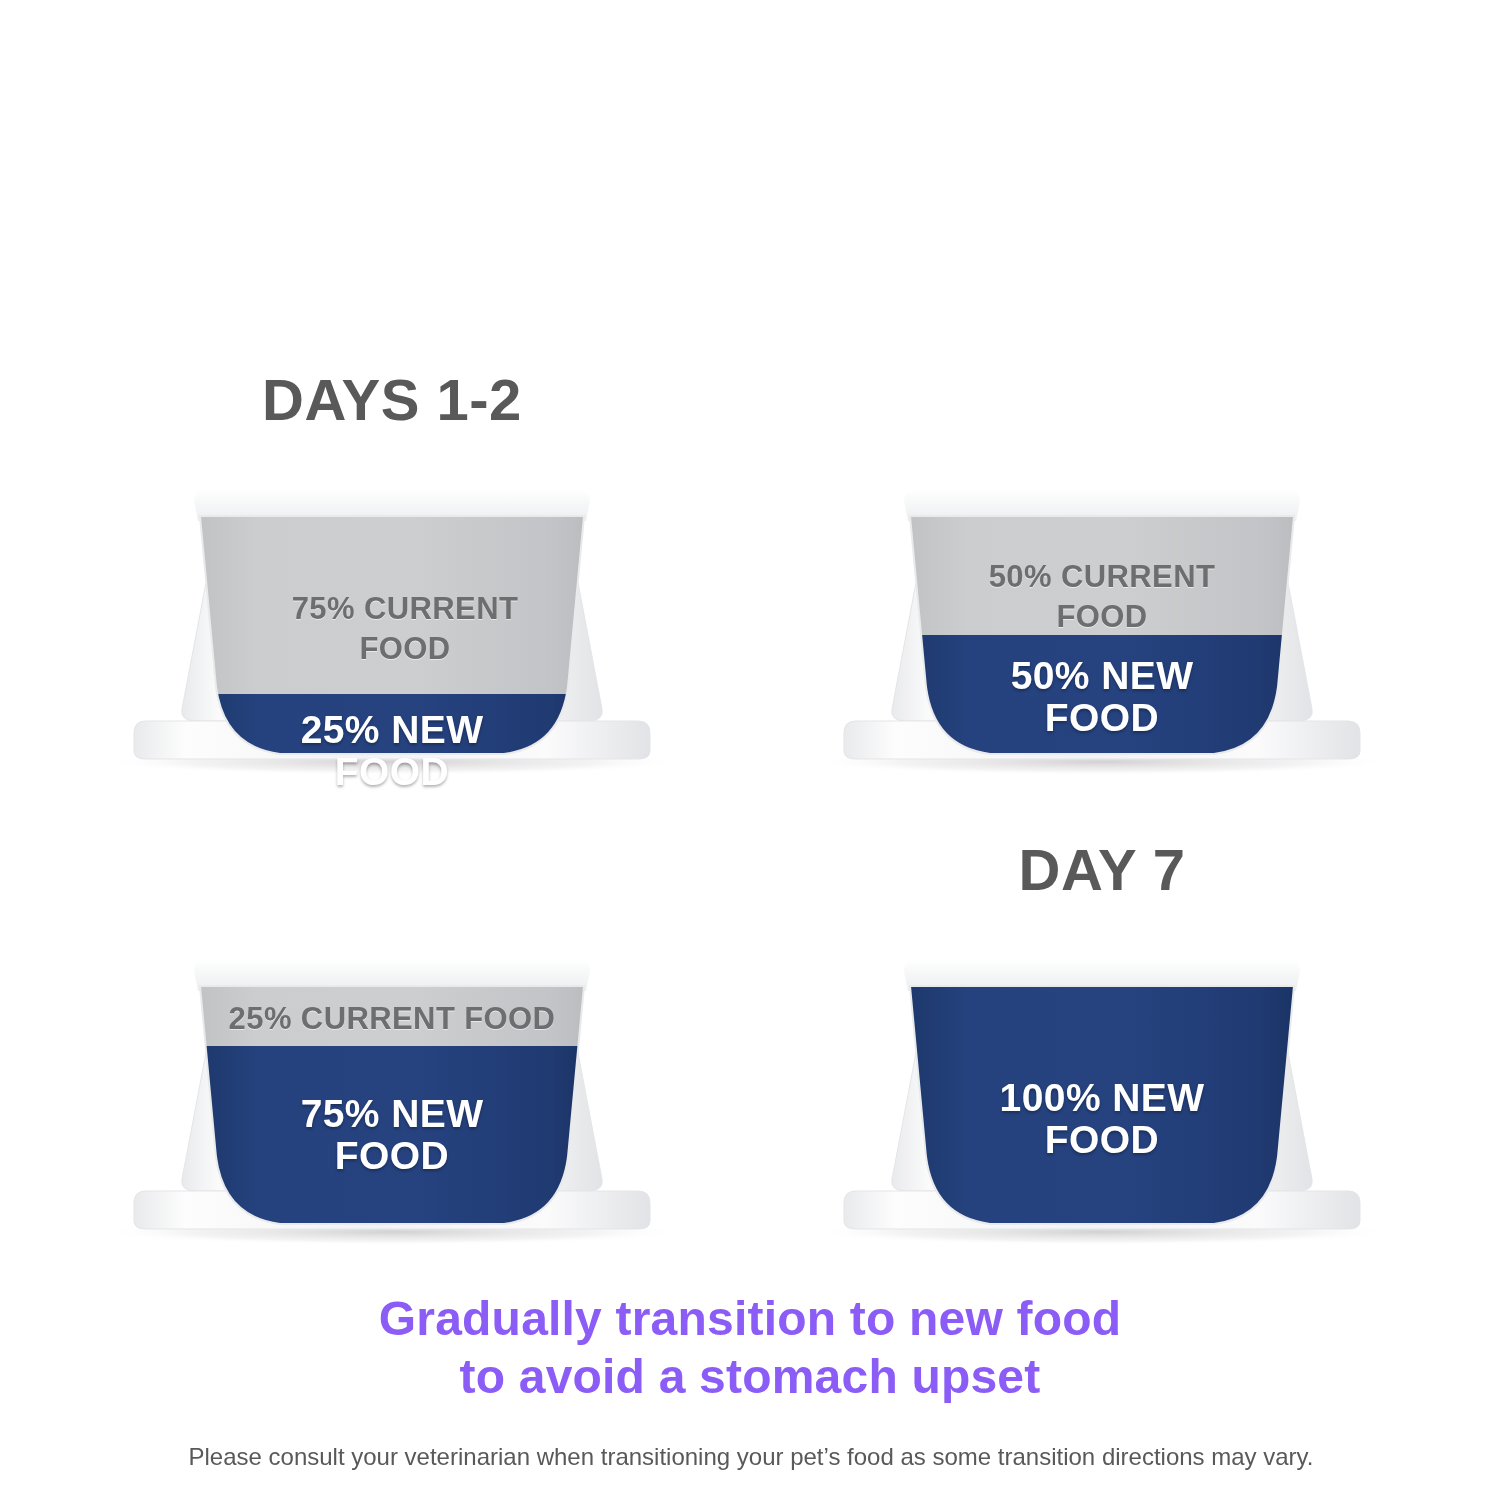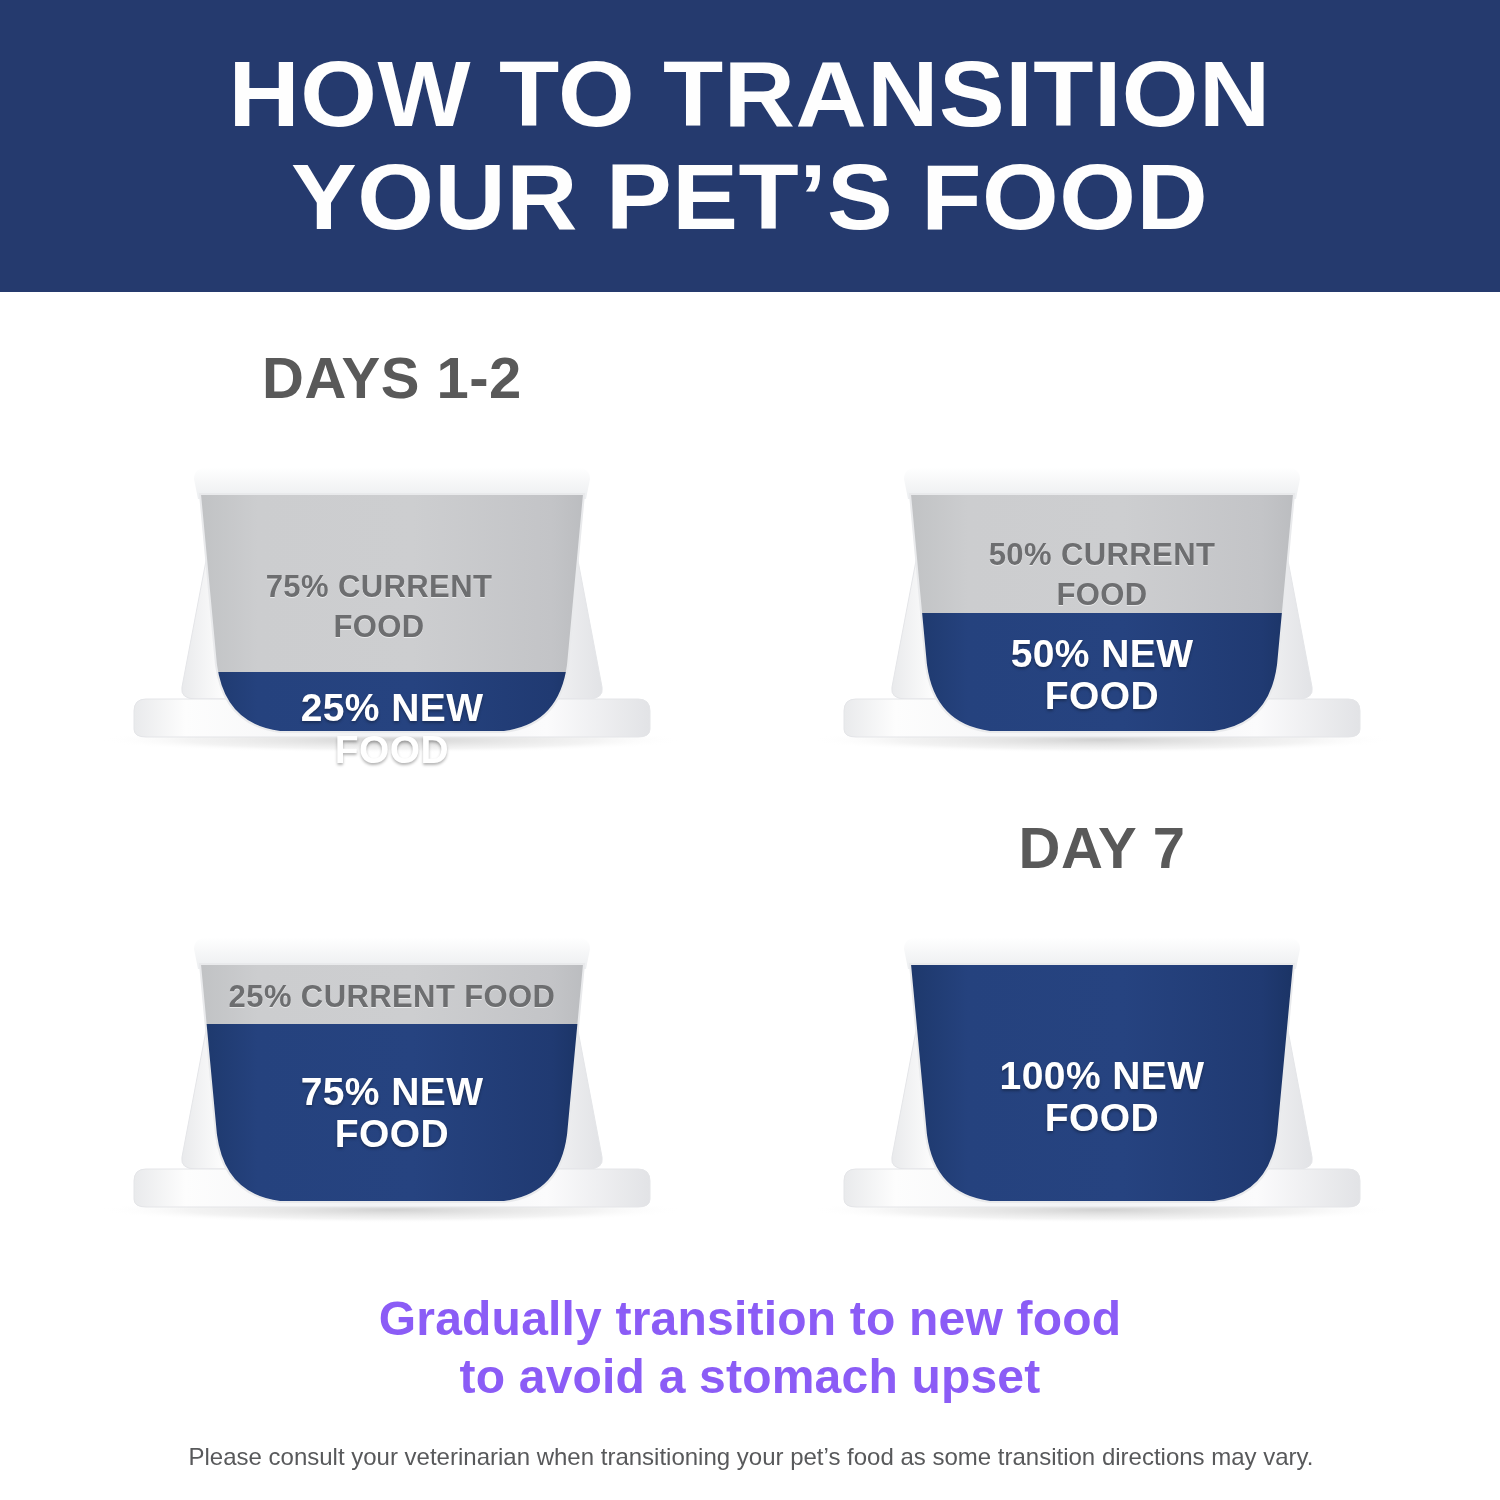--- a/index.html
+++ b/index.html
@@ -36,21 +36,21 @@
     white-space:nowrap;
   }
 
   
   .grid {
     position:absolute; left:0; top:292px;
     width:1500px; height:980px;
   }
   .card {
     position:absolute;
-    width:700px; height:430px;
+    width:700px; height:430px;margin-top:22px;
   }
   .card.c0 { left:42px;  top:55px; }
   .card.c1 { left:752px; top:55px; }
   .card.c2 { left:42px;  top:525px; }
   .card.c3 { left:752px; top:525px; }
 
   .day-title {
     position:absolute; left:0; top:0;
     width:700px;
     text-align:center;
@@ -119,24 +119,20 @@
     font-size:24px;
     line-height:30px;
     white-space:nowrap;
   }
 </style>
 </head>
 <body>
 
 <div id="page">
 
-  <div class="banner">
-    <div class="banner-line">HOW TO TRANSITION</div>
-    <div class="banner-line">YOUR PET’S FOOD</div>
-  </div>
 
   <div class="grid">
 
     <div class="card c0">
       <div class="day-title">DAYS 1-2</div>
       <div class="bowl-wrap">
         <svg class="bowl-svg" viewBox="0 0 700 340">
           <defs>
             <linearGradient id="standG0" x1="0" y1="0" x2="1" y2="0">
               <stop offset="0" stop-color="#e9eaec"></stop>
@@ -177,21 +173,21 @@
           <path d="M104,262 Q92,262 92,274 L92,292 Q92,300 104,300 L596,300 Q608,300 608,292 L608,274 Q608,262 596,262 Z" fill="url(#standG0)" stroke="#e4e5e8" stroke-width="1"></path>
           <path d="M152,42 Q152,30 168,30 L532,30 Q548,30 548,42 L544,62 L156,62 Z" fill="url(#rimG0)"></path>
           <g clip-path="url(#inner0)">
             <rect x="140" y="57" width="420" height="238" fill="url(#grayG0)"></rect>
             <rect x="140" y="235" width="420" height="110" fill="url(#blueG0)"></rect>
           </g>
           <path d="M158,57 L542,57 L526,228 Q518,288 462,295 L238,295 Q182,288 174,228 Z" fill="none" stroke="#e9eaec" stroke-width="2"></path>
         </svg>
       </div>
       <div class="bowl-labels">
-        <div class="lbl lbl-current" style="left:162px; top:130px; width:350px;">75% CURRENT
+        <div class="lbl lbl-current" style="left:188px; top:130px; width:350px;">75% CURRENT
 FOOD</div>
         <div class="lbl lbl-new" style="left:175px; top:250px; width:350px;">25% NEW
 FOOD</div>
       </div>
     </div>
 
     <div class="card c1">
       <div class="bowl-wrap">
         <svg class="bowl-svg" viewBox="0 0 700 340">
           <defs>

